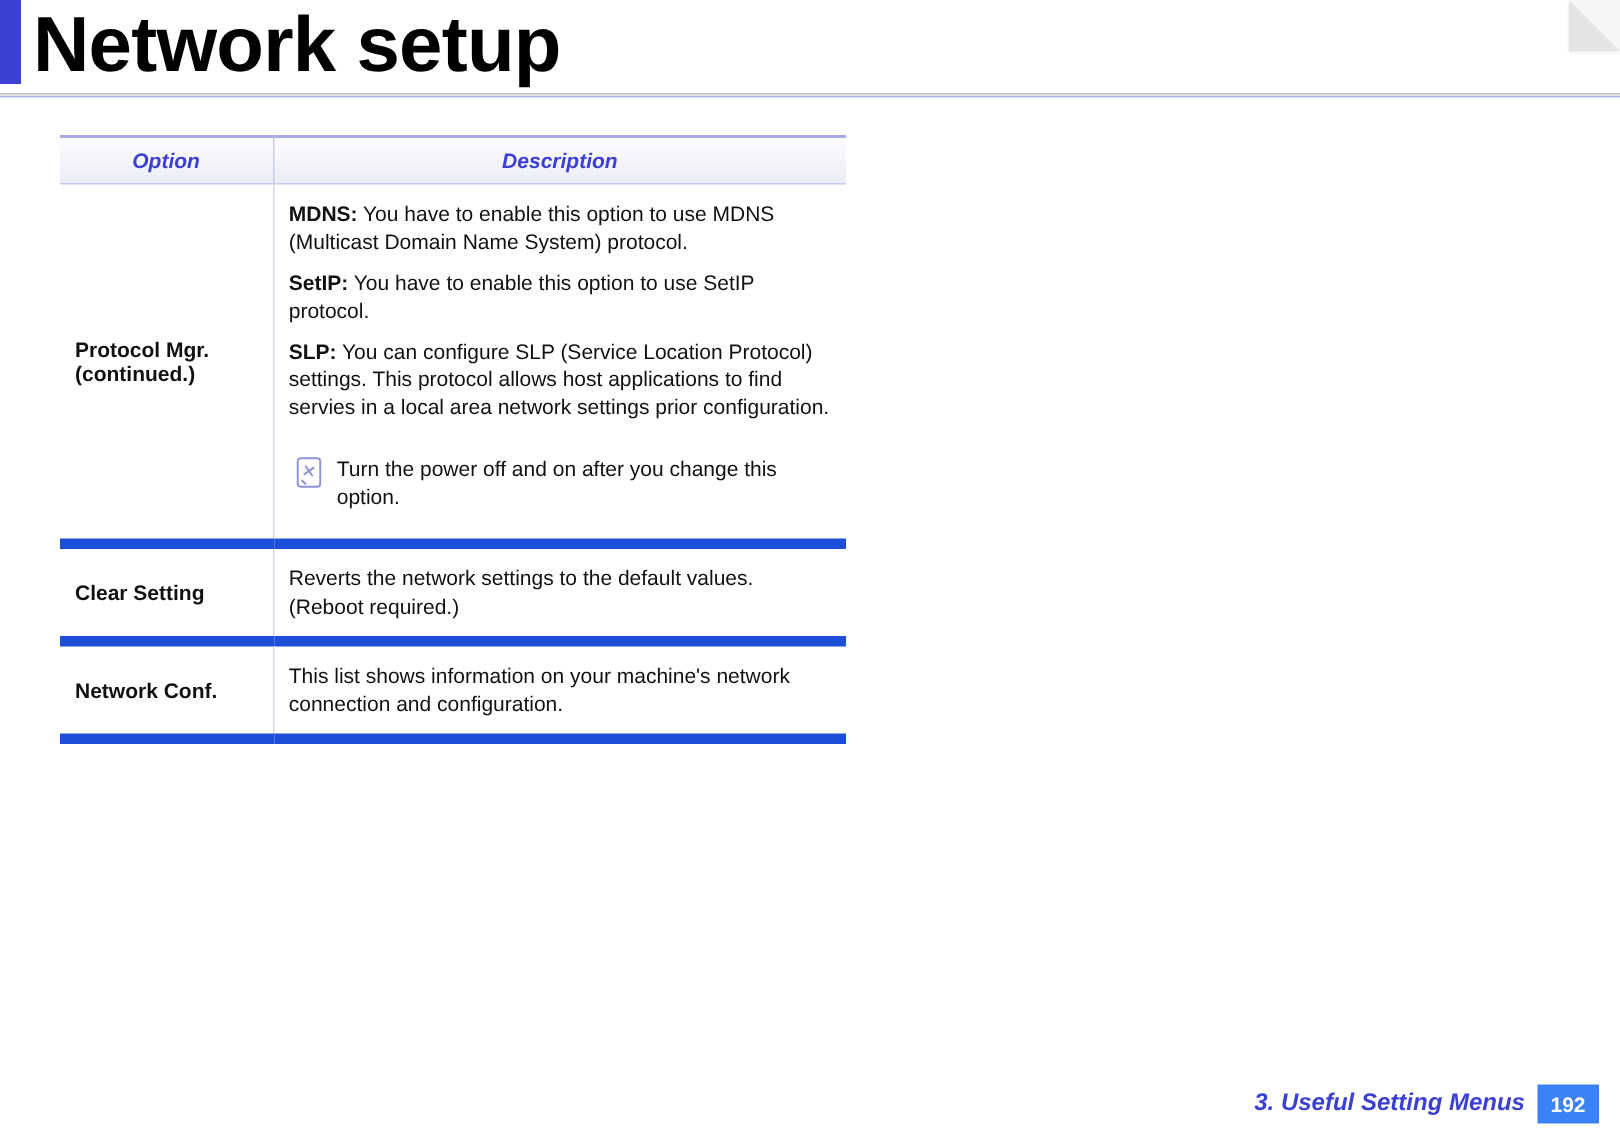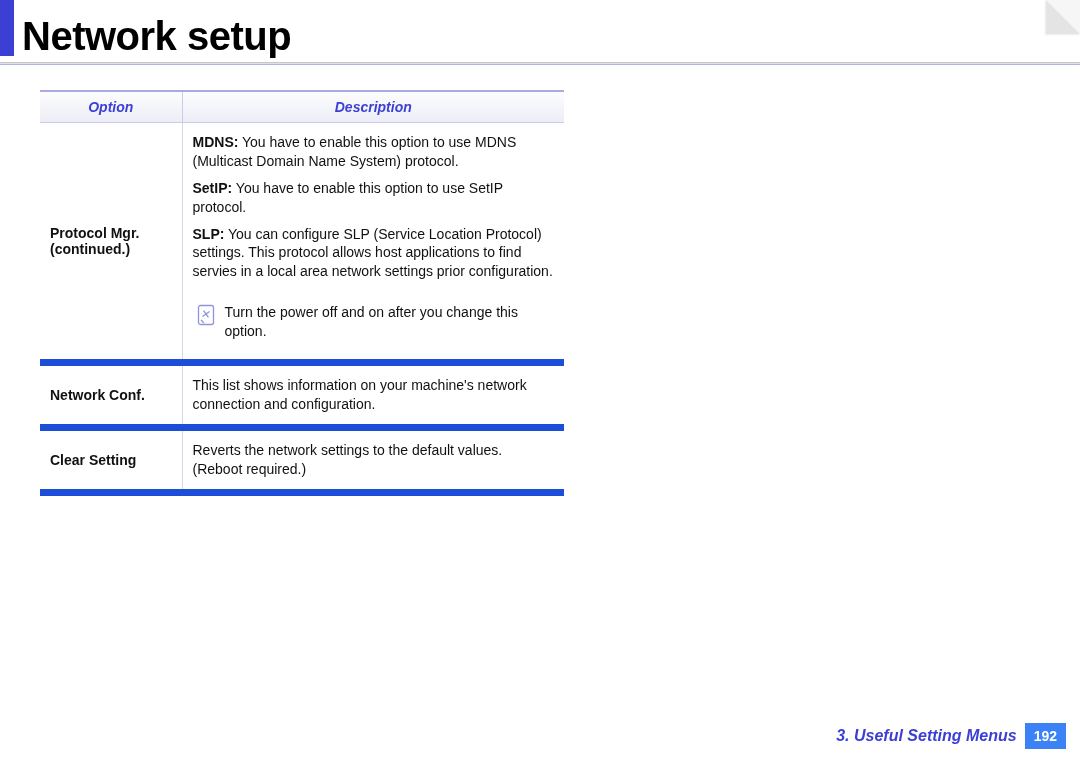--- a/index.html
+++ b/index.html
@@ -17,26 +17,26 @@
       margin-bottom: 0;
     }
     .header-bar {
       width: 14px;
       height: 56px;
       background: #3b3fd4;
       margin-right: 8px;
       margin-top: 0;
     }
     .page-title {
-      font-size: 40px;
+      font-size: 52px;
       font-weight: bold;
       color: #000;
       letter-spacing: -0.5px;
       line-height: 1.0;
-      padding-top: 16px;
+      padding-top: 4px;
     }
     .divider-line {
       margin-top: 6px;
       height: 3px;
       background: linear-gradient(to bottom, #bbb, #eee);
       border-bottom: 1px solid #aeb4e8;
       width: 100%;
     }
     .content {
       padding: 25px 0 0 40px;
@@ -168,26 +168,26 @@
                 <rect x="1.5" y="1.5" width="15" height="19" rx="2" ry="2" fill="none" stroke="#8f93d8" stroke-width="1.3"></rect>
                 <path d="M5 6 L11 12 M11 6 L5 12" stroke="#8f93d8" stroke-width="1.3" fill="none" transform="translate(1,1) rotate(10 8 9)"></path>
                 <path d="M4 16 L7 19" stroke="#8f93d8" stroke-width="1.3"></path>
               </svg>
             </span>
             <span class="note-text">Turn the power off and on after you change this option.</span>
           </div>
         </td>
       </tr>
       <tr>
+        <td class="opt">Clear Setting</td>
+        <td class="desc">Reverts the network settings to the default values. (Reboot required.)</td>
+      </tr>
+      <tr>
         <td class="opt">Network Conf.</td>
         <td class="desc">This list shows information on your machine's network connection and configuration.</td>
-      </tr>
-      <tr>
-        <td class="opt">Clear Setting</td>
-        <td class="desc">Reverts the network settings to the default values. (Reboot required.)</td>
       </tr>
     </tbody>
   </table>
 </div>
 
 <div class="footer">
   <span class="footer-label">3.  Useful Setting Menus</span>
   <span class="footer-page">192</span>
 </div>
 

